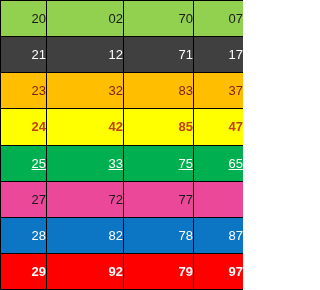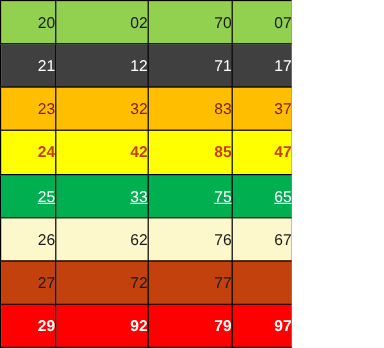--- a/index.html
+++ b/index.html
@@ -71,31 +71,31 @@
         <td>42</td>
         <td>85</td>
         <td>47</td>
       </tr>
       <tr style="background: rgb(0, 176, 80); color: rgb(255, 255, 255); text-decoration: underline;">
         <td>25</td>
         <td>33</td>
         <td>75</td>
         <td>65</td>
       </tr>
-      <tr style="background: rgb(252, 248, 204); color: rgb(26, 26, 26);">
-        <td>26</td>
-        <td>62</td>
-        <td>76</td>
-        <td>67</td>
-      </tr>
-      <tr style="background: #c2410c; color: rgb(26, 26, 26);">
+      <tr style="background: #ec4899; color: rgb(26, 26, 26);">
         <td>27</td>
         <td>72</td>
         <td>77</td>
         <td></td>
+      </tr>
+      <tr style="background: rgb(12, 118, 196); color: rgb(255, 255, 255);">
+        <td>28</td>
+        <td>82</td>
+        <td>78</td>
+        <td>87</td>
       </tr>
       <tr style="background: rgb(255, 0, 0); color: rgb(255, 255, 255); font-weight: bold;">
         <td>29</td>
         <td>92</td>
         <td>79</td>
         <td>97</td>
       </tr>
     </tbody>
 </table>
 

